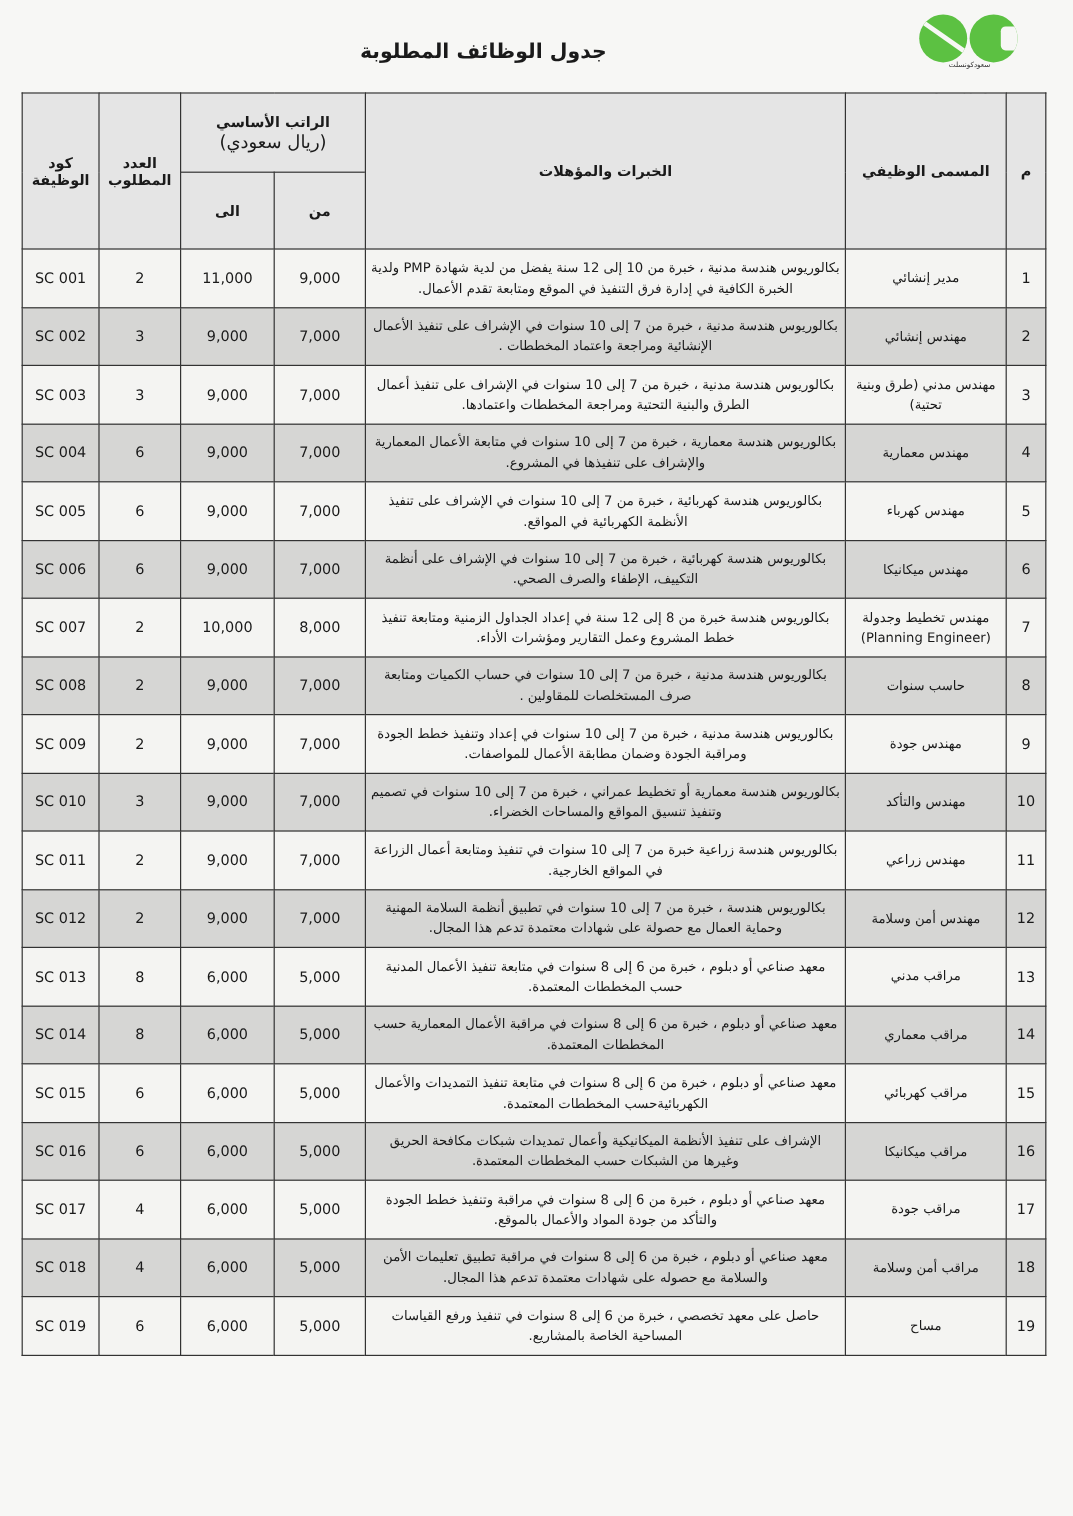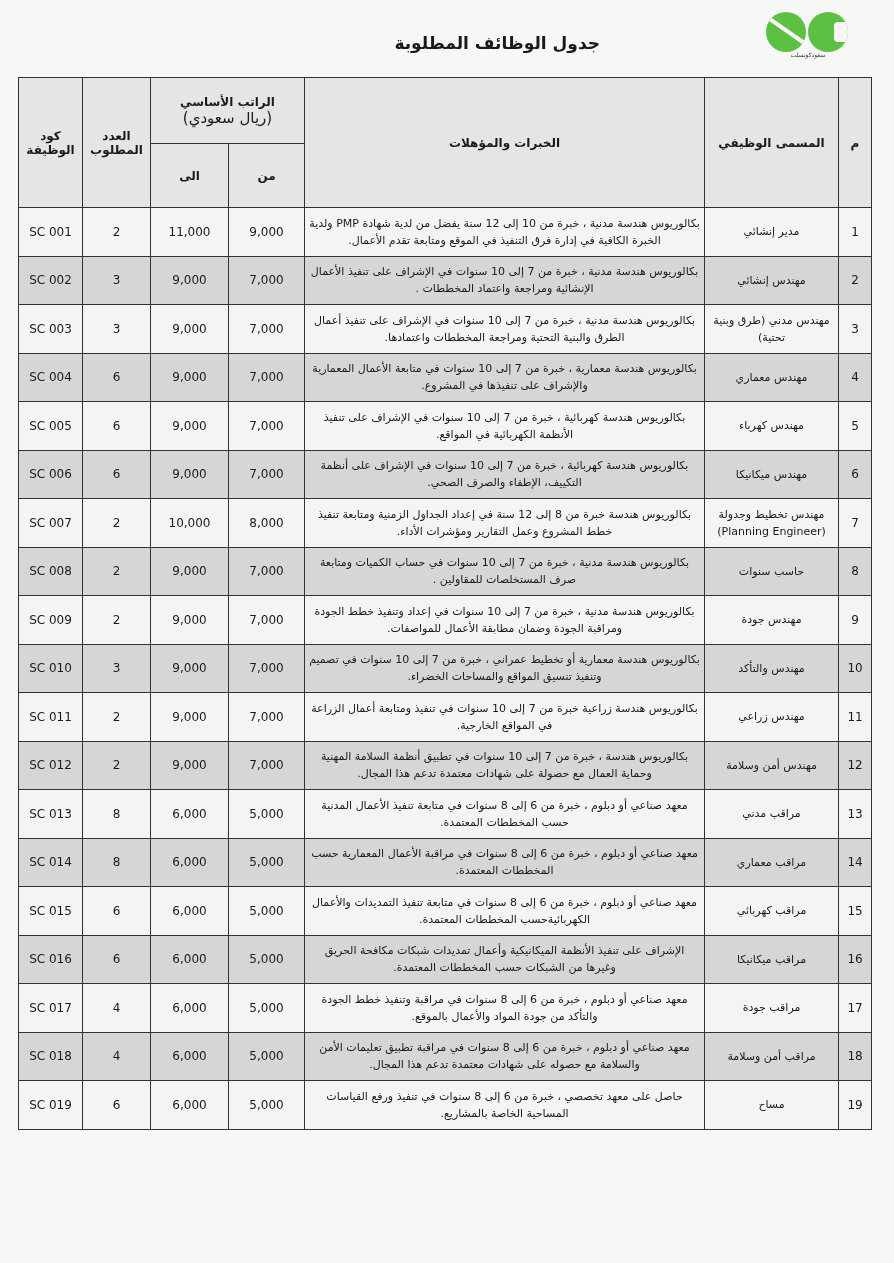--- a/index.html
+++ b/index.html
@@ -7,21 +7,21 @@
     width:894px; height:1263px; background:#f7f7f5; position:relative; overflow:hidden;
     font-family:"DejaVu Sans", sans-serif; color:#1a1a1a;
   }
   .logo { position:absolute; left:766px; top:12px; width:84px; height:60px; }
   .logo .sc { display:flex; gap:2px; }
   .logo .circ { width:40px; height:40px; border-radius:50%; background:#5cc142; position:relative; overflow:hidden; }
   .logo .circ.s::after { content:""; position:absolute; left:-6px; top:17px; width:54px; height:4px; background:#f7f7f5; transform:rotate(35deg); }
   .logo .circ.c::after { content:""; position:absolute; right:-4px; top:10px; width:18px; height:20px; background:#f7f7f5; border-radius:4px; }
   .logo .brand { font-family:"DejaVu Sans", sans-serif; font-size:7px; letter-spacing:0.3px; font-weight:bold; color:#333; text-align:center; margin-top:20px; line-height:7px; }
   .logo .brand-ar { font-size:6px; color:#333; text-align:center; line-height:6px; }
-  .title { position:absolute; left:300px; top:33px; width:300px; text-align:right; font-size:17px; font-weight:bold; direction:rtl; }
+  .title { position:absolute; left:300px; top:33px; width:300px; text-align:left; font-size:17px; font-weight:bold; direction:rtl; }
 
   table.jobs {
     position:absolute; left:18px; top:77px; width:853px;
     border-collapse:collapse; direction:rtl; table-layout:fixed;
     font-size:11.5px;
   }
   table.jobs th, table.jobs td { border:1.5px solid #333; text-align:center; vertical-align:middle; padding:0 4px; }
   table.jobs thead th { background:#e5e5e5; font-weight:bold; font-size:12px; }
   table.jobs tbody tr { height:48.5px; }
   table.jobs tbody tr:nth-child(odd) td { background:#f4f4f2; }
@@ -95,21 +95,21 @@
         <td class="idx">3</td>
         <td class="jt">مهندس مدني (طرق وبنية تحتية)</td>
         <td class="qual">بكالوريوس هندسة مدنية ، خبرة من 7 إلى 10 سنوات في الإشراف على تنفيذ أعمال الطرق والبنية التحتية ومراجعة المخططات واعتمادها.</td>
         <td class="num">7,000</td>
         <td class="num">9,000</td>
         <td class="num">3</td>
         <td class="code">SC 003</td>
       </tr>
       <tr>
         <td class="idx">4</td>
-        <td class="jt">مهندس معماري</td>
+        <td class="jt">مهندس معمارية</td>
         <td class="qual">بكالوريوس هندسة معمارية ، خبرة من 7 إلى 10 سنوات في متابعة الأعمال المعمارية والإشراف على تنفيذها في المشروع.</td>
         <td class="num">7,000</td>
         <td class="num">9,000</td>
         <td class="num">6</td>
         <td class="code">SC 004</td>
       </tr>
       <tr>
         <td class="idx">5</td>
         <td class="jt">مهندس كهرباء</td>
         <td class="qual">بكالوريوس هندسة كهربائية ، خبرة من 7 إلى 10 سنوات في الإشراف على تنفيذ الأنظمة الكهربائية في المواقع.</td>

